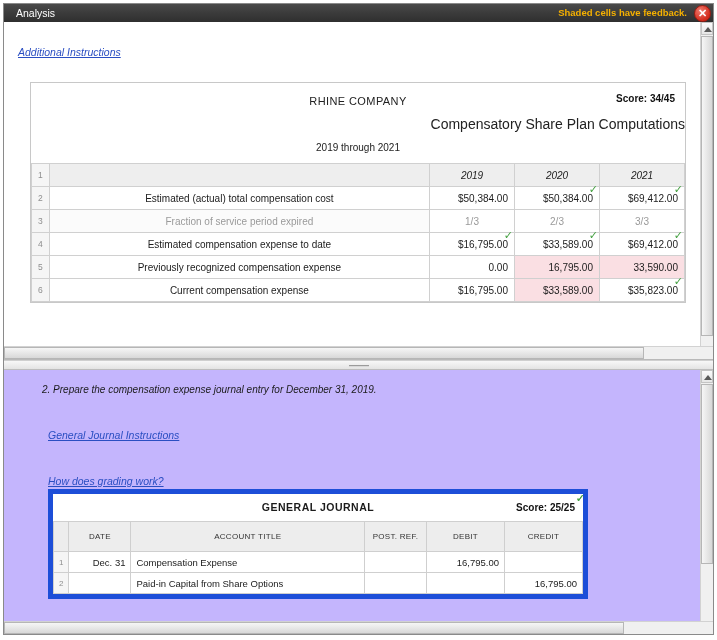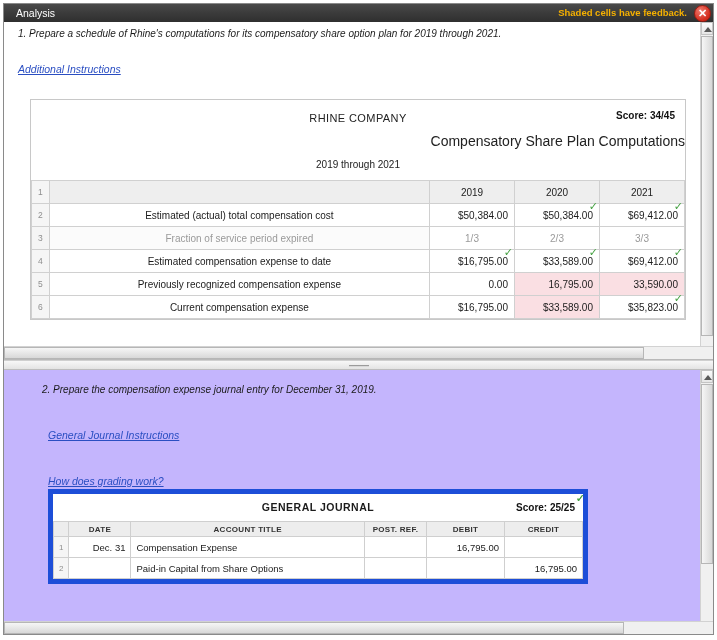--- a/index.html
+++ b/index.html
@@ -217,20 +217,21 @@
     font-size: 8.5px;
     padding: 0;
   }
   .colhdr {
     background: #eeeeee;
     text-align: center;
     font-weight: bold;
     font-size: 10px;
     color: #222;
     height: 21px;
+    font-style: italic;
   }
   .label-cell { text-align: center; }
   .label-cell.dim { color: #9a9a9a; background: #fbfbfb; }
   .num { text-align: right; position: relative; }
   .num.center { text-align: center; }
   .shaded { background: #fadfe3; }
   .check {
     position: absolute;
     right: 1px; top: -4px;
     color: #45a142;
@@ -288,23 +289,22 @@
     border: 1px solid #cfcfcf;
     height: 21px;
     padding: 0 5px;
     font-weight: normal;
   }
   table.jgrid th {
     background: #ededed;
     font-size: 8px;
     letter-spacing: .3px;
     text-align: center;
-    height: 15px;
+    height: 30px;
     color: #333;
-    font-weight: bold;
   }
   .jrowhdr {
     width: 14px; background: #f5f5f5;
     color: #8e8e8e; text-align: center;
     font-size: 8px; padding: 0;
   }
 </style>
 </head>
 <body>
 
@@ -313,21 +313,20 @@
 
     <div class="titlebar">
       <span class="title-text">Analysis</span>
       <span class="feedback-note">Shaded cells have feedback.</span>
       <div class="close-btn">✕</div>
     </div>
 
     <div class="pane pane-top">
       <div class="content">
 
-        <div class="prompt">1. Prepare a schedule of Rhine's computations for its compensatory share option plan for 2019 through 2021.</div>
 
         <div class="link-row">
           <span class="link">Additional Instructions</span>
         </div>
 
         <div class="sheet-card">
           <div class="sheet-head">
             <div class="score">Score: 34/45</div>
             <div class="sheet-title">RHINE COMPANY</div>
             <div class="sheet-sub">Compensatory Share Plan Computations</div>

